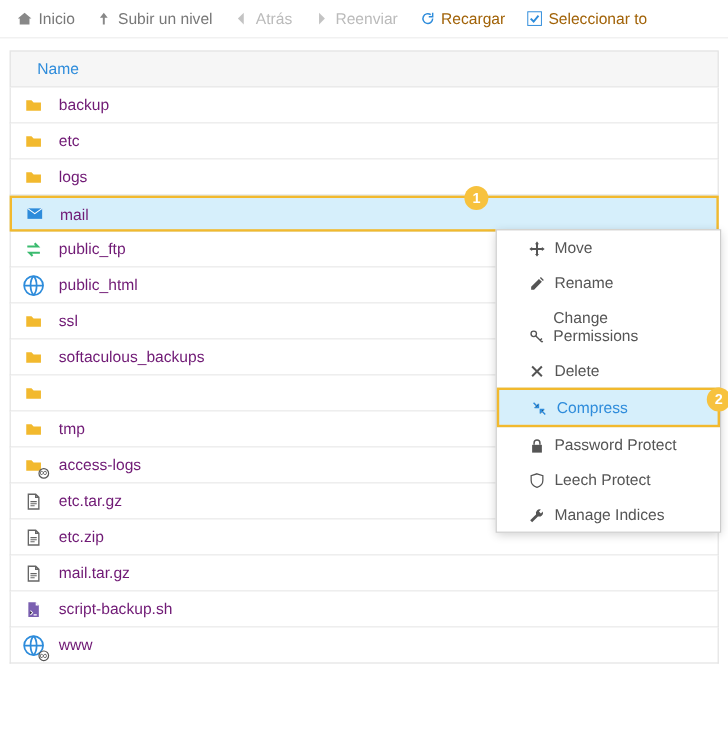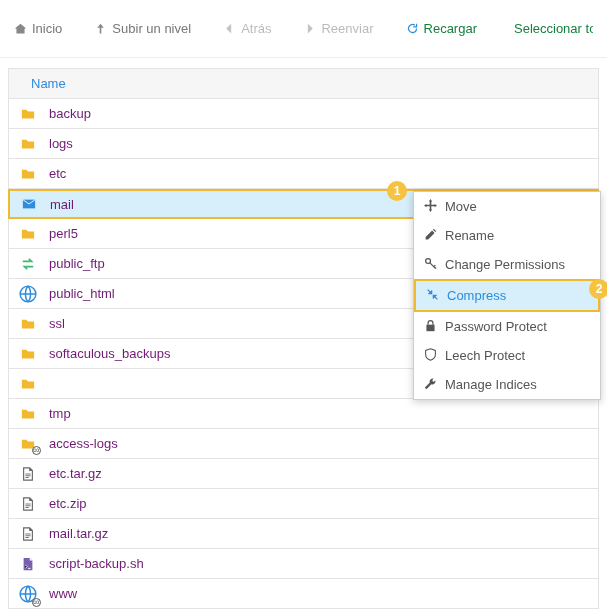--- a/index.html
+++ b/index.html
@@ -1,31 +1,31 @@
 <!DOCTYPE html>
 <html><head>
 <meta charset="utf-8">
 <style>
 *{margin:0;padding:0;box-sizing:border-box}
 body{font-family:"Helvetica Neue",Arial,sans-serif;font-size:13px;color:#555;background:#fff;width:607px}
-.toolbar{display:flex;gap:32px;padding:21px 14px;border-bottom:1px solid #eee;color:#777}
+.toolbar{display:flex;gap:18px;padding:8px 14px;border-bottom:1px solid #eee;color:#777}
 .toolbar .item{display:flex;align-items:center;gap:5px;cursor:pointer;white-space:nowrap}
 .toolbar .item.disabled{opacity:.5;cursor:default}
-.toolbar .item.active{color:#15803d}
+.toolbar .item.active{color:#a16207}
 .toolbar svg{width:13px;height:13px}
 .content{padding:10px 8px 6px 8px}
 .header-row{display:flex;align-items:flex-end;background:#f6f6f6;border:1px solid #e3e3e3;padding:7px 10px 7px 22px}
 .header-row .name{color:#2e8cdb;font-size:13px}
 .row{display:flex;align-items:center;border:1px solid #e3e3e3;border-top:none;padding:6px 10px;gap:12px;background:#fff;cursor:pointer;height:30px}
 .row .icon-wrap{width:18px;display:flex;justify-content:center}
 .row .label{color:#701a75}
 .row.selected{background:#d6effb;border:2px solid #f2b92e;position:relative;z-index:2}
 .badge{position:absolute;right:-10px;top:-10px;width:20px;height:20px;border-radius:50%;background:#f7c23e;color:#fff;display:flex;align-items:center;justify-content:center;font-weight:bold;font-size:12px;z-index:5}
 .context-menu{position:absolute;left:413px;top:191px;width:188px;background:#fff;border:1px solid #ccc;box-shadow:0 2px 8px rgba(0,0,0,.2);z-index:4}
-.context-menu .citem{display:flex;align-items:flex-start;gap:8px;padding:7px 10px;color:#555;cursor:pointer}
+.context-menu .citem{display:flex;align-items:flex-end;gap:8px;padding:7px 27px;color:#555;cursor:pointer}
 .context-menu .citem.highlight{background:#d6effb;border:2px solid #f2b92e;color:#2e8cdb;position:relative}
 .context-menu svg{width:13px;height:13px}
 .folder-icon{fill:#f2b92e}
 .file-icon{fill:none;stroke:#666;stroke-width:1.3}
 .globe-icon{fill:none;stroke:#2e8cdb;stroke-width:1.3}
 .last{overflow:hidden}
 .wrap{position:relative}
 </style>
 </head>
 <body>
@@ -84,47 +84,39 @@
             </svg>
           </span>
           <span class="label">backup</span>
         </div>
         <div class="row">
           <span class="icon-wrap">
             <svg viewBox="0 0 16 16" width="18" height="14">
               <path class="folder-icon" d="M1 3h5l2 2h7v8H1z"></path>
             </svg>
           </span>
+          <span class="label">etc</span>
+        </div>
+        <div class="row">
+          <span class="icon-wrap">
+            <svg viewBox="0 0 16 16" width="18" height="14">
+              <path class="folder-icon" d="M1 3h5l2 2h7v8H1z"></path>
+            </svg>
+          </span>
           <span class="label">logs</span>
-        </div>
-        <div class="row">
-          <span class="icon-wrap">
-            <svg viewBox="0 0 16 16" width="18" height="14">
-              <path class="folder-icon" d="M1 3h5l2 2h7v8H1z"></path>
-            </svg>
-          </span>
-          <span class="label">etc</span>
         </div>
         <div class="row selected">
           <span class="icon-wrap">
             <svg viewBox="0 0 16 16" width="18" height="14">
               <rect x="1" y="3" width="14" height="10" fill="#2e8cdb"></rect>
               <path fill="none" stroke="#fff" d="M1 3l7 5 7-5"></path>
             </svg>
           </span>
           <span class="label">mail</span>
           <div class="badge" style="right: 190px;">1</div>
-        </div>
-        <div class="row">
-          <span class="icon-wrap">
-            <svg viewBox="0 0 16 16" width="18" height="14">
-              <path class="folder-icon" d="M1 3h5l2 2h7v8H1z"></path>
-            </svg>
-          </span>
-          <span class="label">perl5</span>
         </div>
         <div class="row">
           <span class="icon-wrap">
             <svg viewBox="0 0 16 16" width="18" height="14">
               <path stroke="#3bbb6f" stroke-width="2" fill="none" d="M2 5h10l-3-3M14 11H4l3 3"></path>
             </svg>
           </span>
           <span class="label">public_ftp</span>
         </div>
         <div class="row">
@@ -243,20 +235,26 @@
         </svg>
     <span>Rename</span>
   </div>
   <div class="citem">
     <svg viewBox="0 0 16 16">
           <circle cx="5" cy="5" r="3" fill="none" stroke="#555" stroke-width="1.5"></circle>
           <path stroke="#555" stroke-width="1.5" d="M7 7l7 7M12 12l2-2M14 14l1-1"></path>
         </svg>
     <span>Change Permissions</span>
   </div>
+  <div class="citem">
+    <svg viewBox="0 0 16 16">
+          <path stroke="#555" stroke-width="2" d="M3 3l10 10M13 3L3 13"></path>
+        </svg>
+    <span>Delete</span>
+  </div>
   <div class="citem highlight">
     <svg viewBox="0 0 16 16">
           <path stroke="#2e8cdb" stroke-width="1.5" d="M2 2l5 5M7 3v4H3M14 14l-5-5M9 13V9h4"></path>
         </svg>
     <span>Compress</span>
     <div class="badge" style="right:-11px;top:-2px">2</div>
   </div>
   <div class="citem">
     <svg viewBox="0 0 16 16">
           <rect x="3" y="7" width="10" height="8" fill="#555"></rect>

